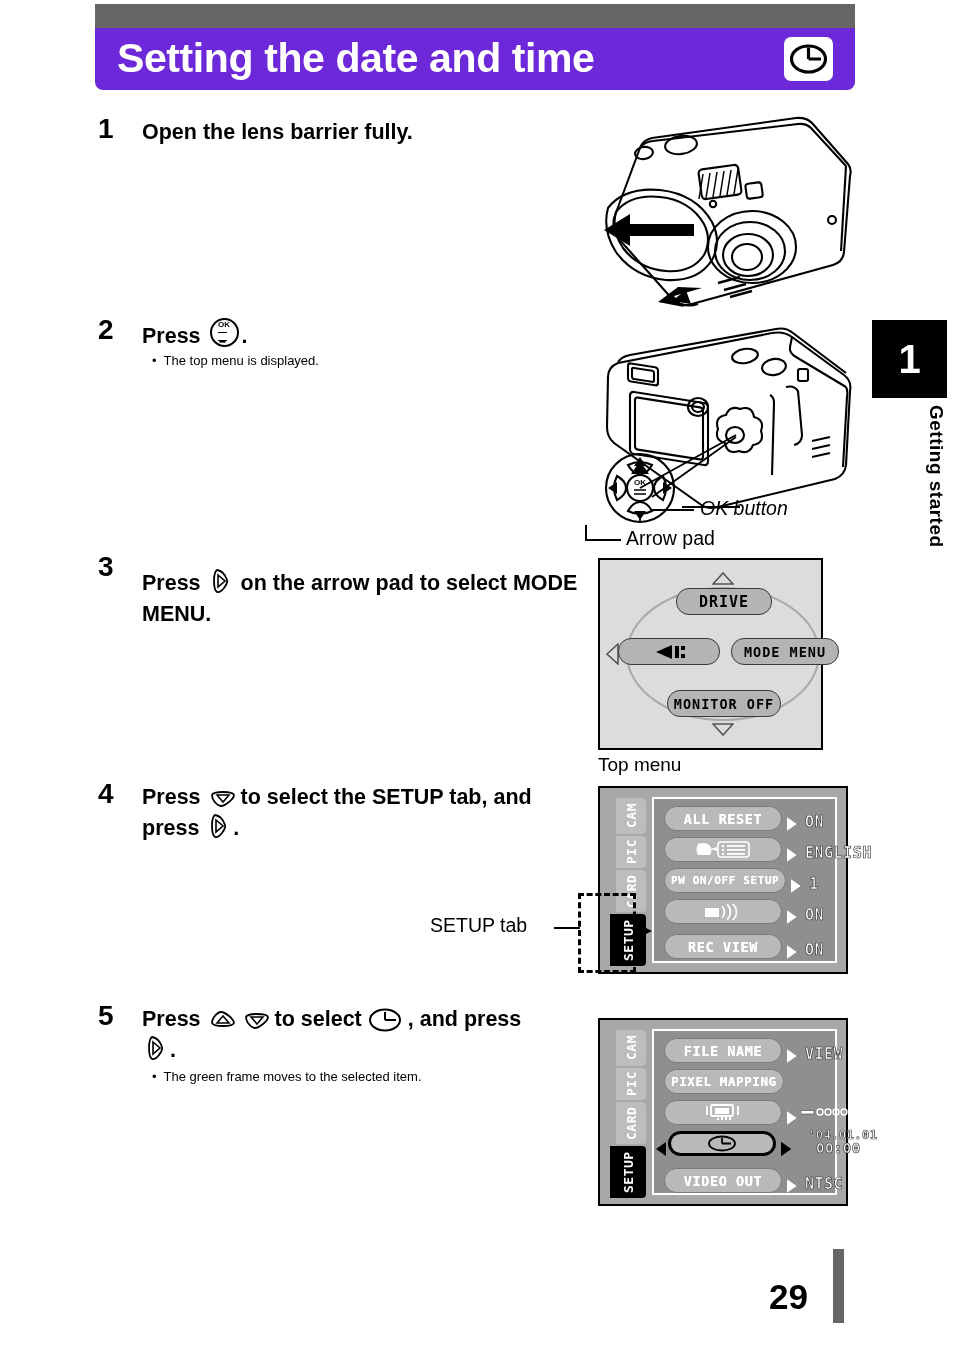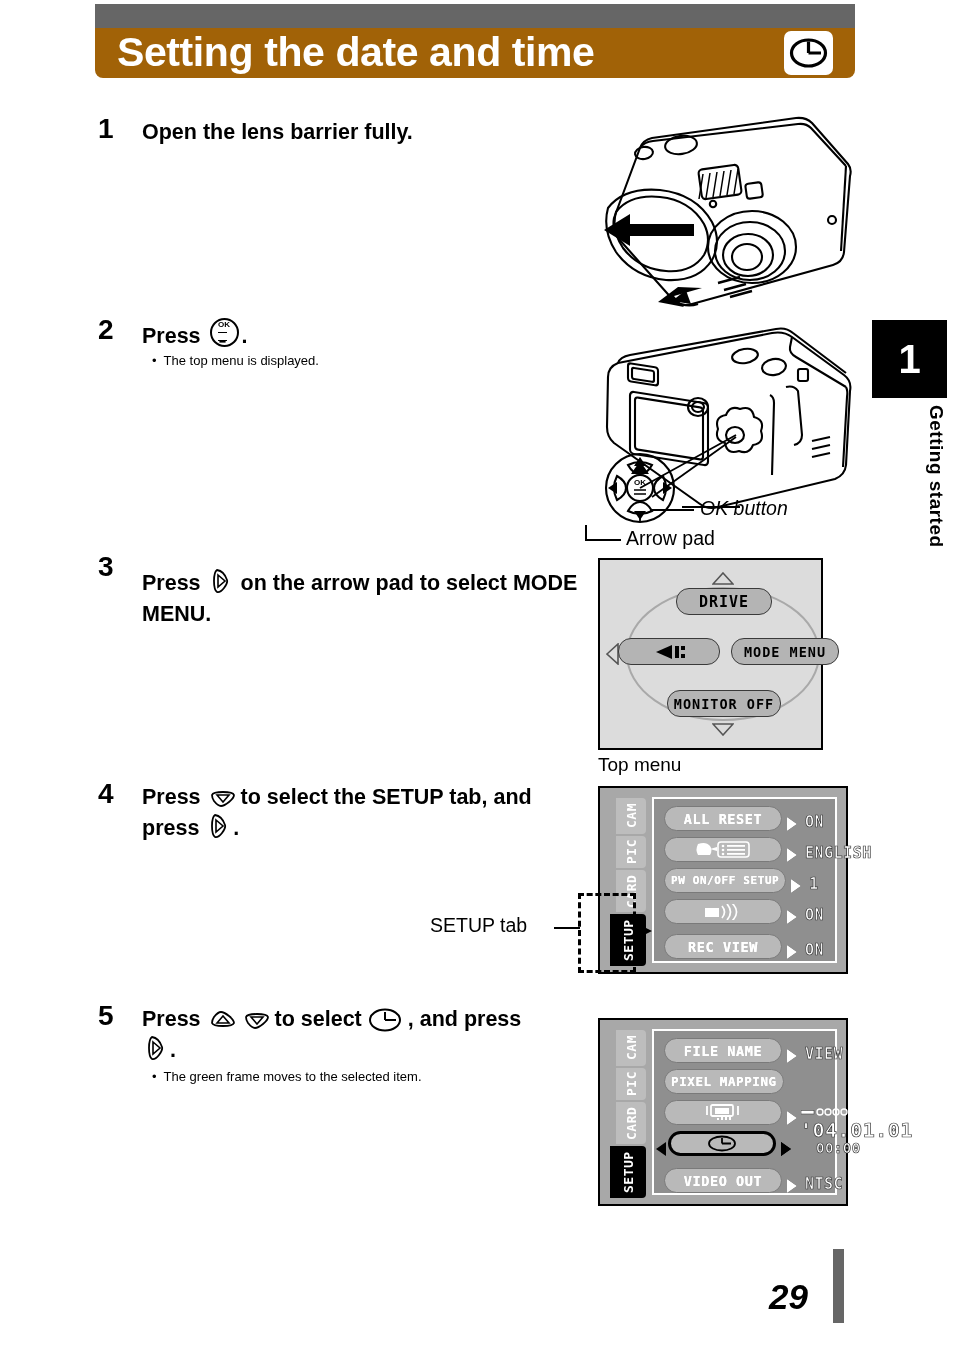--- a/index.html
+++ b/index.html
@@ -19,22 +19,22 @@
   
   #header-graybar {
     position: absolute;
     left: 95px; top: 4px;
     width: 760px; height: 28px;
     background: #666666;
   }
   #header-titlebar {
     position: absolute;
     left: 95px; top: 28px;
-    width: 760px; height: 50px;
-    background: #a16207;
+    width: 760px; height: 62px;
+    background: #6d28d9;
     border-radius: 0 0 8px 8px;
   }
   #page-title {
     position: absolute;
     left: 22px; top: 50%;
     transform: translateY(-52%);
     color: #ffffff;
     font-size: 41px;
     font-weight: bold;
     letter-spacing: -0.4px;
@@ -283,21 +283,20 @@
     position: absolute;
     background: #000;
   }
 
   
   #page-number {
     position: absolute;
     right: 146px; bottom: 28px;
     font-size: 35px;
     font-weight: bold;
-    font-style: italic;
   }
   #footer-bar {
     position: absolute;
     right: 110px; bottom: 22px;
     width: 11px; height: 74px;
     background: #666666;
   }
 
   .cap-label {
     position: absolute;
@@ -673,21 +672,21 @@
     <div class="menu-row" style="top:99px; left:2px;">
       <div class="tri-left dark"></div>
       <div class="menu-pill sel" style="min-width:108px;">
         <svg width="34" height="17" viewBox="0 0 34 17">
           <ellipse cx="17" cy="8.5" rx="13" ry="7" fill="none" stroke="#000" stroke-width="1.8"></ellipse>
           <path d="M17 8.5 L17 3 M17 8.5 L26 8.5" stroke="#000" stroke-width="1.8" fill="none"></path>
         </svg>
       </div>
       <div class="tri-right dark"></div>
       <div style="margin-left:5px; line-height:1.05;">
-        <div class="menu-val" style="margin-left:4px; font-size:20px;">'04.01.01</div>
+        <div class="menu-val" style="margin-left:12px; font-size:12px;">'04.01.01</div>
         <div class="menu-val" style="margin-left:20px; font-size:14px;">00:00</div>
       </div>
     </div>
     <div class="menu-row" style="top:136px;">
       <div class="menu-pill">VIDEO OUT</div>
       <div class="tri-right"></div>
       <div class="menu-val">NTSC</div>
     </div>
   </div>
 </div>

